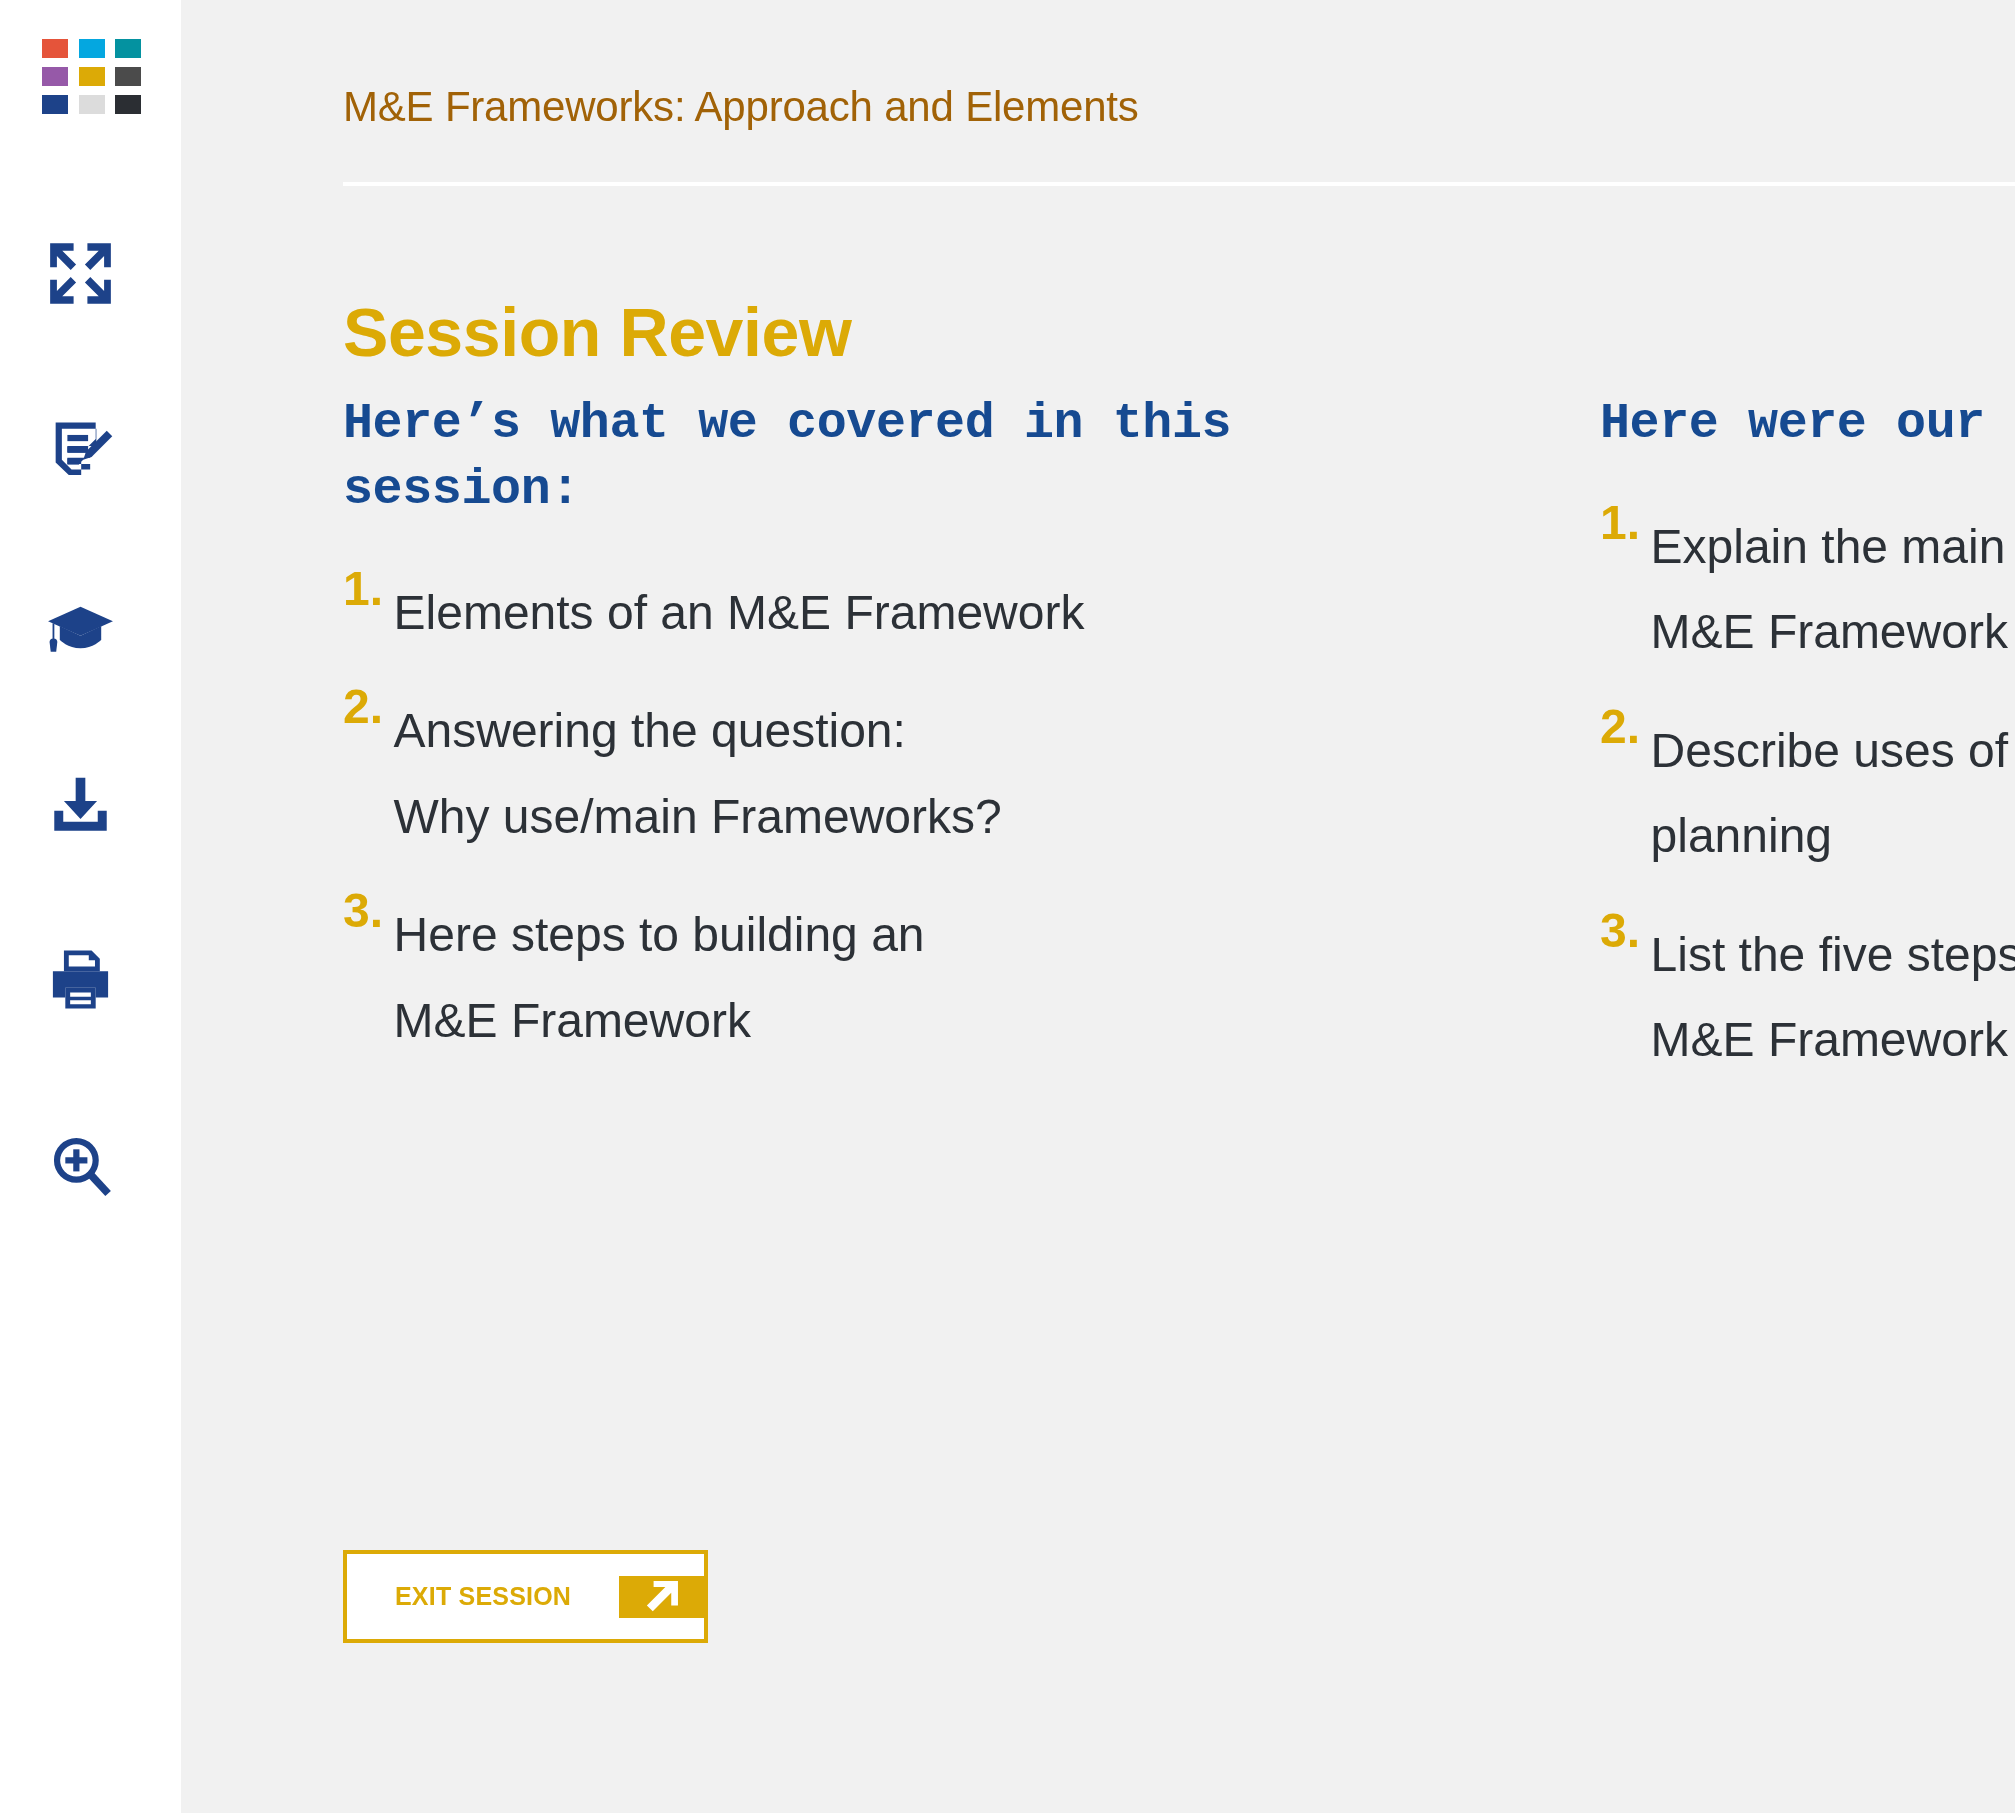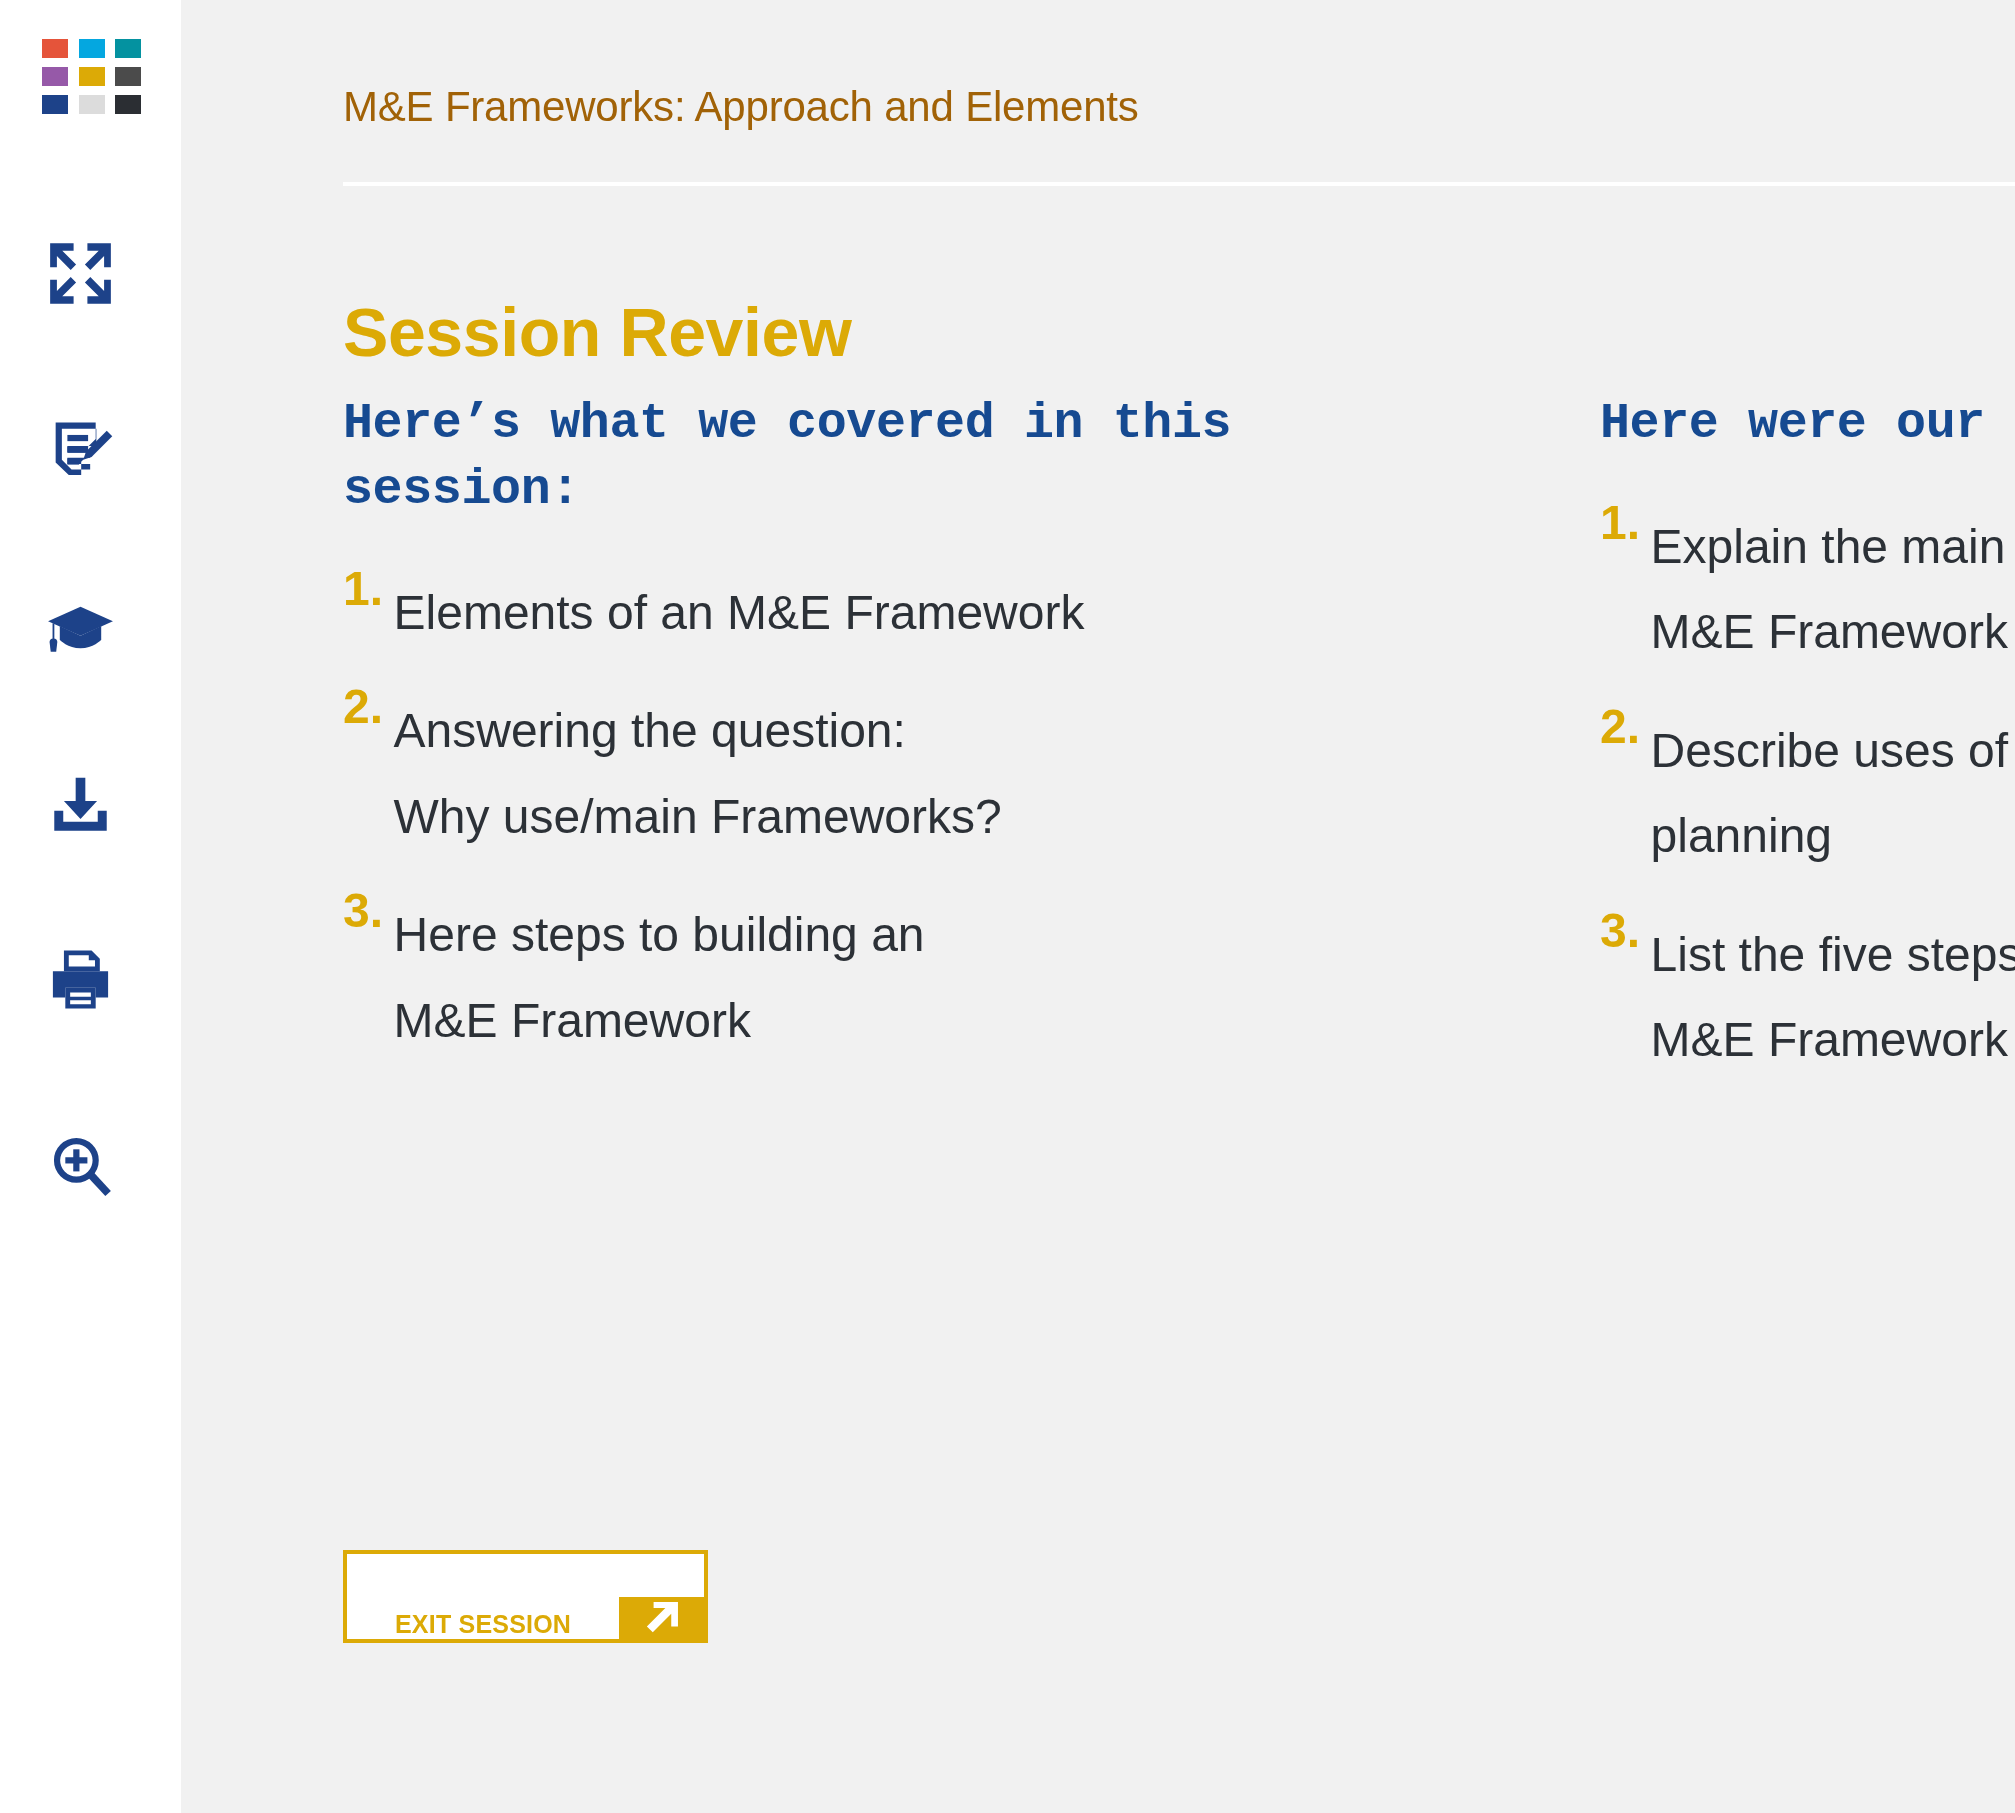--- a/index.html
+++ b/index.html
@@ -135,21 +135,21 @@
   .num-text { flex: 1 1 auto; }
   .num-text .lb { display: block; margin-top: 24px; }
 
   
   #exit-session-button {
     position: absolute;
     left: 162px;
     top: 1550px;
     height: 93px;
     display: flex;
-    align-items: flex-end;
+    align-items: center;
     border: 4px solid #dcaa06;
     box-sizing: border-box;
     background: #ffffff;
     cursor: pointer;
   }
   #exit-label {
     display: flex;
     align-items: center;
     justify-content: center;
     padding: 0 48px;

